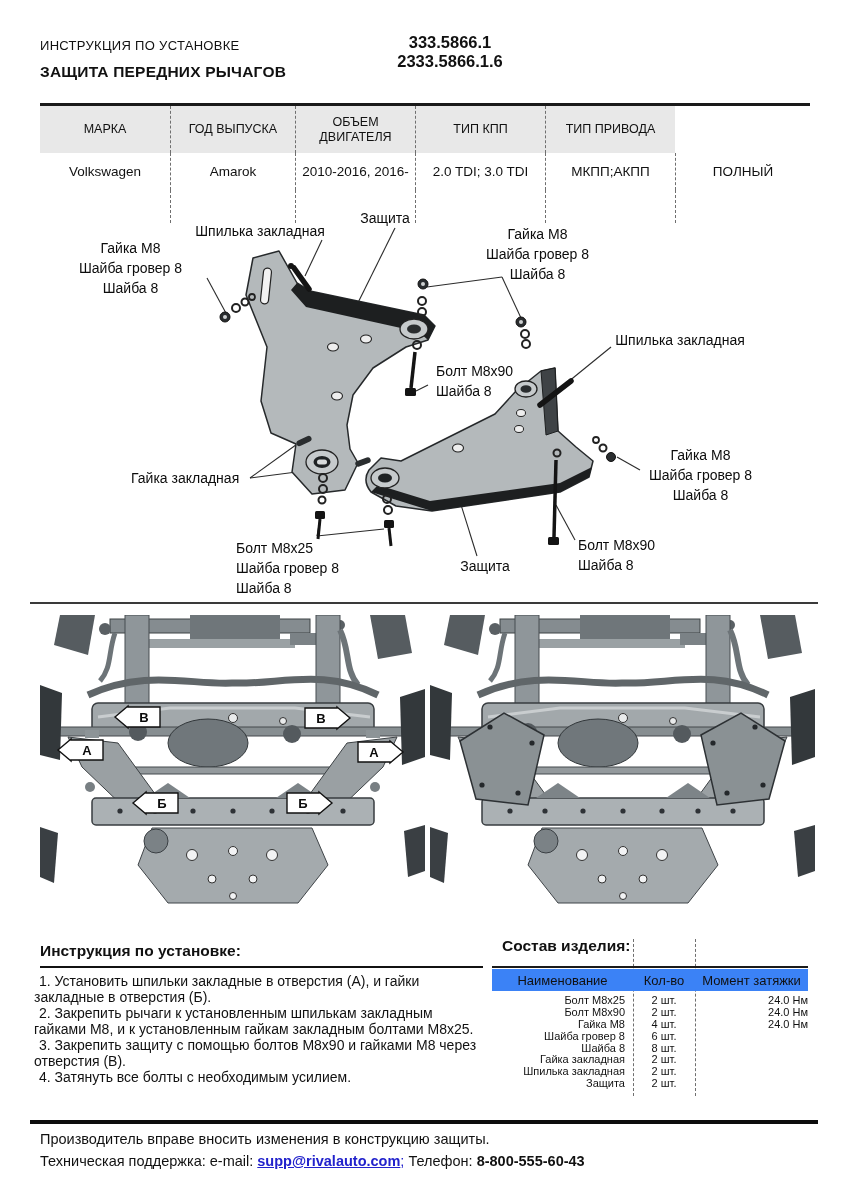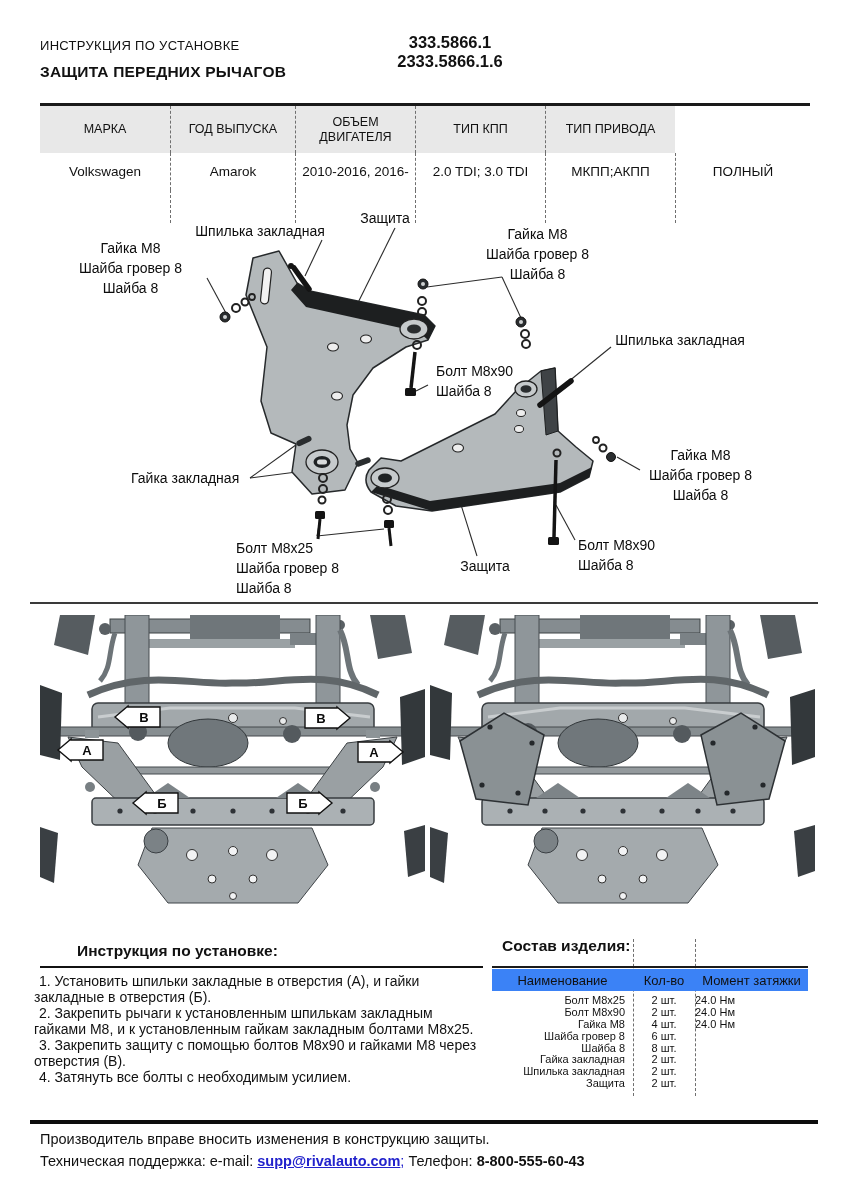--- a/index.html
+++ b/index.html
@@ -27,39 +27,39 @@
   .diagram-svg{position:absolute;left:0;top:195px;width:849px;height:410px;}
   .dlabel{position:absolute;font-size:14px;line-height:20px;white-space:pre-line;color:#0c0c0c;}
   .ta-c{text-align:center;}.ta-l{text-align:left;}
   .divider1{position:absolute;left:30px;top:602px;width:788px;border-top:2px solid #3a3a3a;}
 
   
   .photo{position:absolute;top:615px;width:385px;height:290px;}
   #photoL{left:40px;}#photoR{left:430px;}
 
   
-  .inst-title{position:absolute;left:40px;top:942px;font-size:15.5px;font-weight:700;margin-left:37px;}
+  .inst-title{position:absolute;left:40px;top:942px;font-size:15.5px;font-weight:700;}
   .inst-underline{position:absolute;left:40px;top:966px;width:443px;border-top:2px solid #111;}
   #steps-list{position:absolute;left:34px;top:973px;width:447px;font-size:14px;line-height:16px;}
   #steps-list p{margin:0;text-indent:5px;}
 
   
   .parts{position:absolute;left:492px;top:937px;width:316px;height:162px;}
   .parts-title{position:absolute;left:10px;top:0;font-size:15.5px;font-weight:700;}
   .pdash{position:absolute;top:2px;height:157px;border-left:1px dashed #6f6f6f;}
   .pdash.d1{left:141px;}.pdash.d2{left:203px;}
   .parts-topline{position:absolute;left:0;top:29px;width:316px;border-top:2.5px solid #1a1a1a;}
   .parts-head{position:absolute;left:0;top:32px;width:316px;height:22px;background:#3b82f6;
               display:grid;grid-template-columns:141px 62px 113px;font-size:13px;}
   .parts-head>div{display:flex;align-items:center;justify-content:center;}
   #parts-rows{position:absolute;left:0;top:57px;width:316px;font-size:11px;}
   .prow{display:grid;grid-template-columns:141px 62px 113px;height:11.9px;align-items:center;}
   .prow .pn{text-align:right;padding-right:8px;}
   .prow .pq{text-align:center;}
-  .prow .pt{text-align:left;}
+  .prow .pt{text-align:right;}
 
   
   .footer-line{position:absolute;left:30px;top:1120px;width:788px;border-top:4px solid #0d0d0d;}
   .f1{position:absolute;left:40px;top:1131px;font-size:14.5px;}
   .f2{position:absolute;left:40px;top:1153px;font-size:14.5px;}
   .f2 .email{color:#2222cc;font-weight:700;text-decoration:underline;}
   .f2 .semi{color:#2222cc;}
   .f2 .phone{font-weight:700;}
 
   svg text{font-family:"Liberation Sans",sans-serif;}

